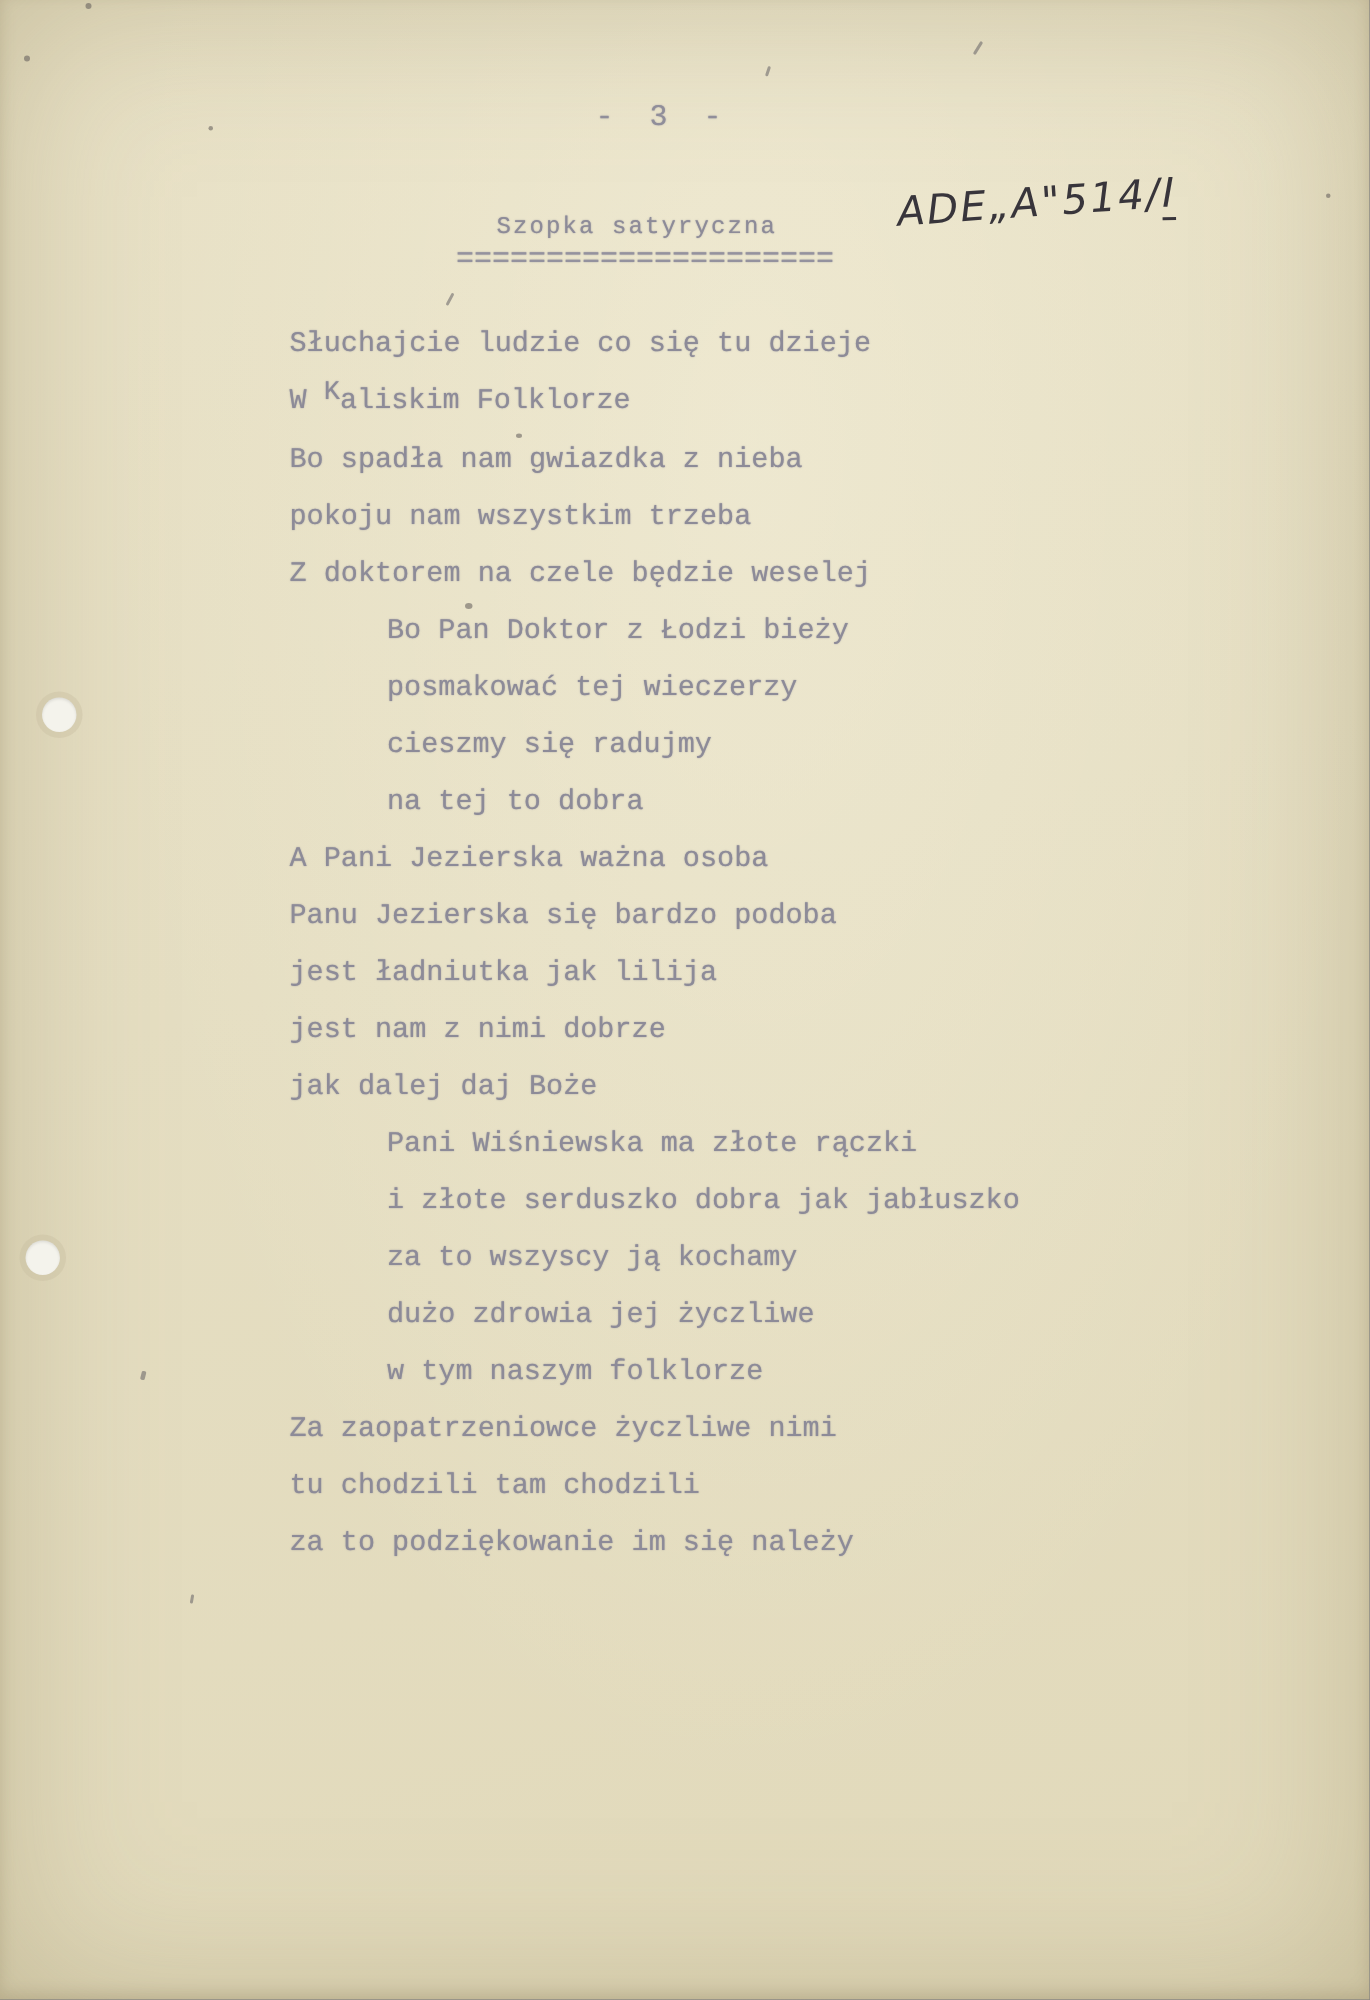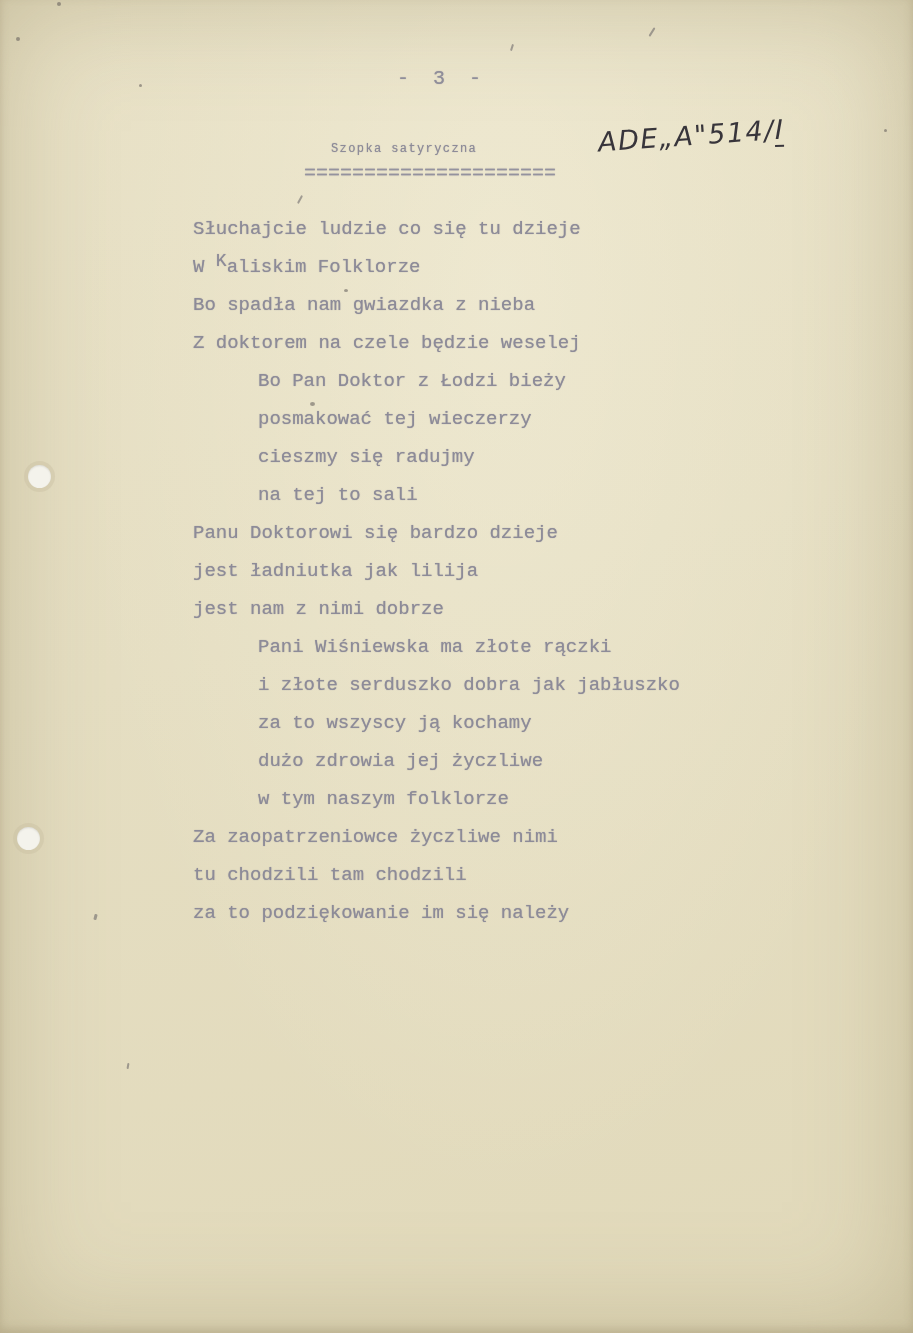--- a/index.html
+++ b/index.html
@@ -7,21 +7,21 @@
     position:relative; width:913px; height:1333px; overflow:hidden;
     background:
       radial-gradient(ellipse at 55% 22%, rgba(255,252,236,0.30), rgba(255,252,236,0) 62%),
       linear-gradient(165deg, #e8e1c6 0%, #e5dec2 45%, #e1d9ba 100%);
     box-shadow: inset 0 0 110px rgba(148,133,92,0.38), inset 0 -4px 10px rgba(120,105,70,0.25);
     font-family:"Liberation Mono","DejaVu Sans Mono",monospace;
     color:#8d8b98;
   }
   .typed { position:absolute; white-space:pre; text-shadow:0 0 1px rgba(130,128,145,0.75); }
   .page-number { left:397px; top:67px; font-size:20px; letter-spacing:6px; color:#908e9a; }
-  .doc-title { left:331px; top:142px; font-size:12px; letter-spacing:1.4px; color:#8d8b98; }
+  .doc-title { left:331px; top:142px; font-size:16px; letter-spacing:1.4px; color:#8d8b98; }
   .title-underline { left:304px; top:162px; font-size:20px; letter-spacing:0px; color:#94922a0; color:#94929e; }
   .poem { position:absolute; left:193px; top:210px; font-size:19px; line-height:38px; }
   .poem-line { white-space:pre; text-shadow:0 0 1px rgba(130,128,145,0.75);font-family:Liberation Mono, monospace; }
   .poem-line.indent { padding-left:65px; }
   .sup { position:relative; top:-6px; font-size:18px; }
   .annotation {
     position:absolute; left:598px; top:120px;
     transform:rotate(-4deg);
     font-family:"DejaVu Sans",sans-serif; font-style:italic;
     font-size:27px; letter-spacing:1.5px; color:#38353b;
@@ -46,28 +46,31 @@
 
   <div class="typed doc-title">Szopka satyryczna</div>
   <div class="typed title-underline">=====================</div>
 
   <div class="annotation"><span>ADE„A"514/</span><span class="u">I</span></div>
 
   <div class="poem">
     <div class="poem-line">Słuchajcie ludzie co się tu dzieje</div>
     <div class="poem-line"><span>W </span><span class="sup">K</span><span>aliskim Folklorze</span></div>
     <div class="poem-line">Bo spadła nam gwiazdka z nieba</div>
+    <div class="poem-line">pokoju nam wszystkim trzeba</div>
     <div class="poem-line">Z doktorem na czele będzie weselej</div>
     <div class="poem-line indent">Bo Pan Doktor z Łodzi bieży</div>
     <div class="poem-line indent">posmakować tej wieczerzy</div>
     <div class="poem-line indent">cieszmy się radujmy</div>
-    <div class="poem-line indent">na tej to sali</div>
-    <div class="poem-line">Panu Doktorowi się bardzo dzieje</div>
+    <div class="poem-line indent">na tej to dobra</div>
+    <div class="poem-line">A Pani Jezierska ważna osoba</div>
+    <div class="poem-line">Panu Jezierska się bardzo podoba</div>
     <div class="poem-line">jest ładniutka jak lilija</div>
     <div class="poem-line">jest nam z nimi dobrze</div>
+    <div class="poem-line">jak dalej daj Boże</div>
     <div class="poem-line indent">Pani Wiśniewska ma złote rączki</div>
     <div class="poem-line indent">i złote serduszko dobra jak jabłuszko</div>
     <div class="poem-line indent">za to wszyscy ją kochamy</div>
     <div class="poem-line indent">dużo zdrowia jej życzliwe</div>
     <div class="poem-line indent">w tym naszym folklorze</div>
     <div class="poem-line">Za zaopatrzeniowce życzliwe nimi</div>
     <div class="poem-line">tu chodzili tam chodzili</div>
     <div class="poem-line">za to podziękowanie im się należy</div>
   </div>
 

